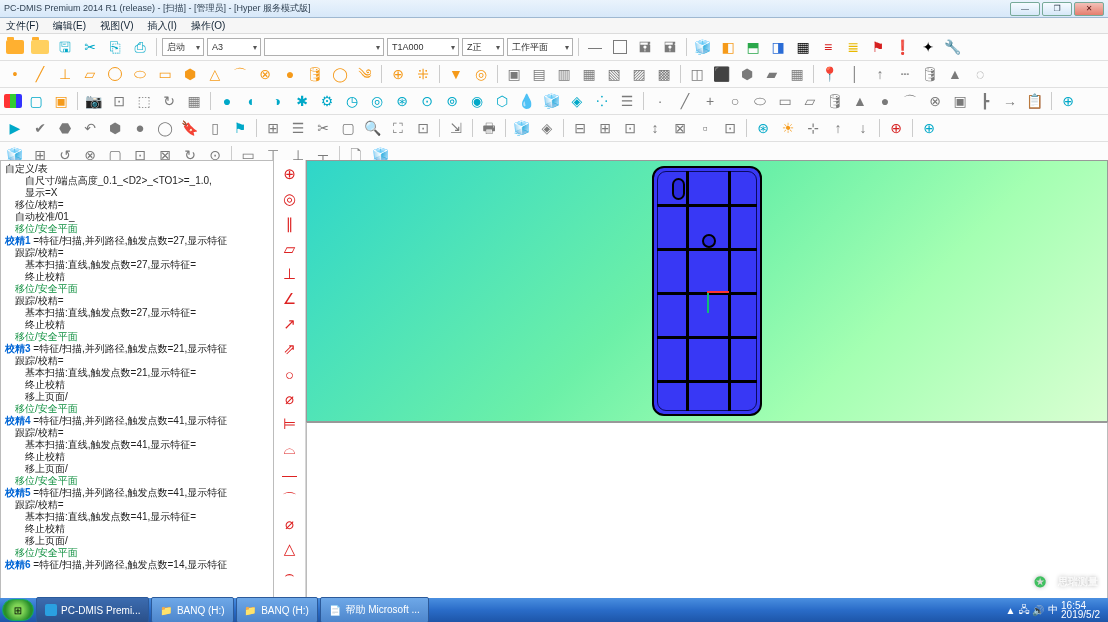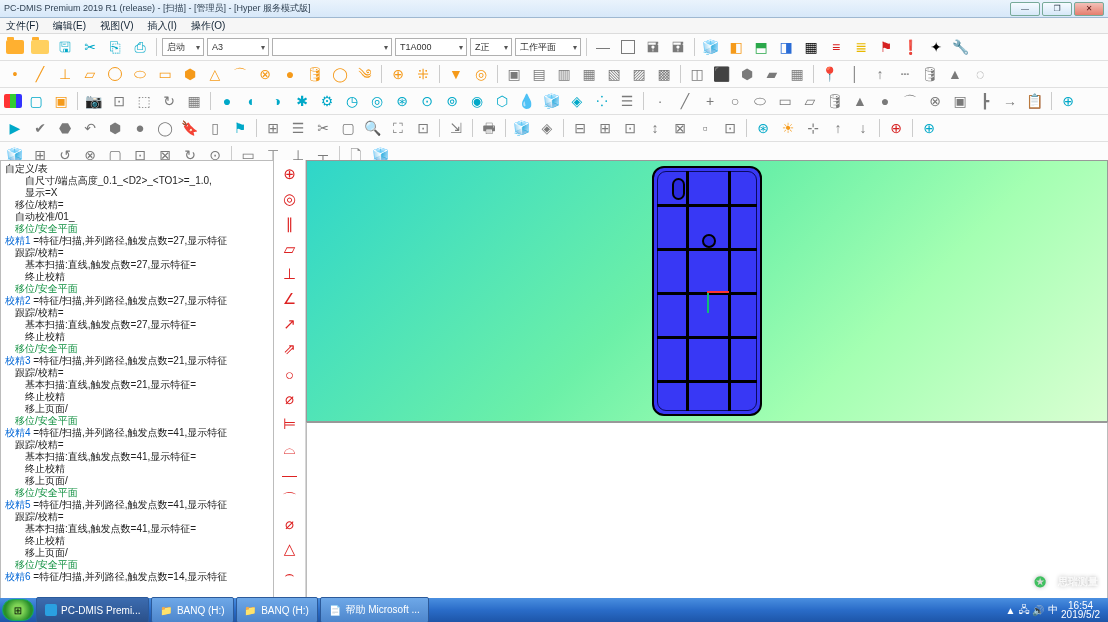--- a/index.html
+++ b/index.html
@@ -14,21 +14,21 @@
 .row{display:flex;align-items:center;gap:3px;height:24px}
 .ic{width:22px;height:20px;display:flex;align-items:center;justify-content:center;border-radius:2px;cursor:pointer;font-size:14px;line-height:1}
 .sep{width:1px;height:18px;background:#ccc;margin:0 2px}
 .combo{height:18px;border:1px solid #b0b0b0;background:#fff;display:flex;align-items:center;padding:0 4px;font-size:9px;color:#333;min-width:42px;position:relative}
 .combo::after{content:"▾";position:absolute;right:3px;font-size:8px;color:#555}
 .container{position:absolute;top:160px;left:0;right:0;bottom:20px;display:flex}
 .tree-pane{width:274px;border:1px solid #bcbcbc;background:#fff;overflow:hidden;display:flex;flex-direction:column}
 .tree-title{height:14px;background:linear-gradient(#e8e8e8,#d2d2d2);border-bottom:1px solid #aaa;font-size:8px;padding:0 3px;color:#333;display:flex;align-items:center}
 .tree-title .x{margin-left:auto;cursor:pointer}
 .tree-body{flex:1;overflow:auto;padding:2px 4px;font-size:8px;line-height:12px;color:#222}
-.tree-body .lbl{color:#0066d6;font-weight:normal}
+.tree-body .lbl{color:#0066d6;font-weight:bold}
 .tree-body .safe{color:#109040}
 .tree-body .ind{padding-left:10px}
 .tree-body .ind2{padding-left:20px}
 .left-tools{width:32px;background:#fff;border-right:1px solid #d6d6d6;display:flex;flex-direction:column;align-items:center;gap:3px;padding:3px 0}
 .left-tools .lt{width:22px;height:22px;display:flex;align-items:center;justify-content:center;color:#d22;font-size:15px;cursor:pointer}
 .view3d{flex:1;display:flex;flex-direction:column}
 .viewport{flex:1;background:linear-gradient(135deg,#2fd6c9 0%,#6cf0a8 45%,#a4ffb2 70%,#d9ffd2 100%);position:relative;border:1px solid #999}
 .phone{position:absolute;left:50%;top:50%;transform:translate(-50%,-50%);width:110px;height:250px;background:#3838f5;border:2px solid #000;border-radius:12px}
 .phone::before{content:"";position:absolute;inset:3px;border:1px solid #0a0a60;border-radius:9px}
 .grid-h,.grid-v{position:absolute;background:#000}
@@ -39,36 +39,36 @@
 .axis.y{background:#1b7}
 .axis.x{background:#f33;width:22px;height:2px}
 .bar-below{height:180px;background:#fff;border:1px solid #bbb;border-top:1px solid #999}
 .status{position:absolute;left:0;right:0;bottom:0;height:20px;background:linear-gradient(#f4f4f4,#e4e4e4);border-top:1px solid #ccc;display:flex;align-items:center;padding:0 6px;font-size:9px;color:#555}
 .status .coords{margin-left:auto;display:flex;gap:10px}
 .taskbar{position:absolute;left:0;right:0;bottom:0;height:24px;background:linear-gradient(#4a8fe0,#2a6cc8 50%,#1d55a8);display:flex;align-items:center;padding:0 2px;gap:2px}
 .start{width:32px;height:22px;background:radial-gradient(circle,#7fd355 30%,#2a8f2a 70%);border-radius:11px;border:1px solid #1a6;display:flex;align-items:center;justify-content:center}
 .task{height:20px;padding:12px 8px;background:linear-gradient(#6ea8e8,#4d86cc);border:1px solid #2c5a9a;border-radius:2px;color:#fff;font-size:9px;display:flex;align-items:center;gap:4px}
 .task.active{background:linear-gradient(#3c6cb0,#2a508a)}
 .tray{margin-left:auto;display:flex;align-items:center;gap:3px;padding:0 6px;color:#fff;font-size:8px}
-.tray .time{text-align:center;line-height:9px}
+.tray .time{text-align:left;line-height:9px}
 .watermark{position:absolute;right:10px;bottom:28px;color:rgba(255,255,255,.85);font-size:18px;font-weight:bold;text-shadow:0 0 4px rgba(0,0,0,.3);display:flex;align-items:center;gap:6px;pointer-events:none}
 .watermark .wx{width:24px;height:24px;background:rgba(255,255,255,.7);border-radius:50%;display:flex;align-items:center;justify-content:center;color:#40c060;font-size:14px}
 
 .cy{color:#00a8c8}.or{color:#f59a1a}.gr{color:#7a7a7a}.bl{color:#2a6cd6}.rd{color:#d62020}.gn{color:#2aa84a}.ye{color:#e8b800}
 .folder{width:18px;height:14px;background:#ffb030;border-radius:2px;position:relative}
 .folder::before{content:"";position:absolute;top:-3px;left:1px;width:7px;height:3px;background:#ffb030;border-radius:1px 1px 0 0}
 .folder.open{background:#ffd060}
 .sq{width:14px;height:14px;border:1.5px solid currentColor;display:inline-block}
 .ci{width:14px;height:14px;border:1.5px solid currentColor;border-radius:50%;display:inline-block}
 </style>
 </head>
 <body>
 
 <div class="titlebar">
-  <span class="title">PC-DMIS Premium 2019 R1 (release) - [扫描] - [管理员] - [Hyper 服务模式版]</span>
+  <span class="title">PC-DMIS Premium 2014 R1 (release) - [扫描] - [管理员] - [Hyper 服务模式版]</span>
   <div class="winbtns">
     <div class="winbtn">—</div>
     <div class="winbtn">❐</div>
     <div class="winbtn close">✕</div>
   </div>
 </div>
 
 <div class="menubar">
   <span>文件(F)</span>
   <span>编辑(E)</span>
@@ -84,21 +84,21 @@
       </div>
     <div class="ic">
         <span class="folder open"></span>
       </div>
     <div class="ic cy">🖫</div>
     <div class="ic cy">✂</div>
     <div class="ic cy">⎘</div>
     <div class="ic cy">⎙</div>
     <div class="sep"></div>
     <div class="combo" style="width:27px">启动</div>
-    <div class="combo" style="width:62px">A3</div>
+    <div class="combo" style="width:54px">A3</div>
     <div class="combo" style="width:120px"></div>
     <div class="combo" style="width:72px">T1A000</div>
     <div class="combo" style="width:22px">Z正</div>
     <div class="combo" style="width:66px">工作平面</div>
     <div class="sep"></div>
     <div class="ic gr">—</div>
     <div class="ic gr">
         <span class="sq"></span>
       </div>
     <div class="ic gr">🖬</div>
@@ -296,21 +296,20 @@
         <div class="ind2">自尺寸/端点高度_0.1_&lt;D2&gt;_&lt;TO1&gt;=_1.0,</div>
         <div class="ind2">显示=X</div>
         <div class="ind">移位/校精=</div>
         <div class="ind">自动校准/01_</div>
         <div class="ind safe">移位/安全平面</div>
         <div><span class="lbl">校精1</span> =特征/扫描,并列路径,触发点数=27,显示特征</div>
         <div class="ind">跟踪/校精=</div>
         <div class="ind2">基本扫描:直线,触发点数=27,显示特征=</div>
         <div class="ind2">终止校精</div>
         <div class="ind safe">移位/安全平面</div>
-        <div><span class="lbl">校精2</span> =特征/扫描,并列路径,触发点数=27,显示特征</div>
         <div class="ind">跟踪/校精=</div>
         <div class="ind2">基本扫描:直线,触发点数=27,显示特征=</div>
         <div class="ind2">终止校精</div>
         <div class="ind safe">移位/安全平面</div>
         <div><span class="lbl">校精3</span> =特征/扫描,并列路径,触发点数=21,显示特征</div>
         <div class="ind">跟踪/校精=</div>
         <div class="ind2">基本扫描:直线,触发点数=21,显示特征=</div>
         <div class="ind2">终止校精</div>
         <div class="ind2">移上页面/</div>
         <div class="ind safe">移位/安全平面</div>

